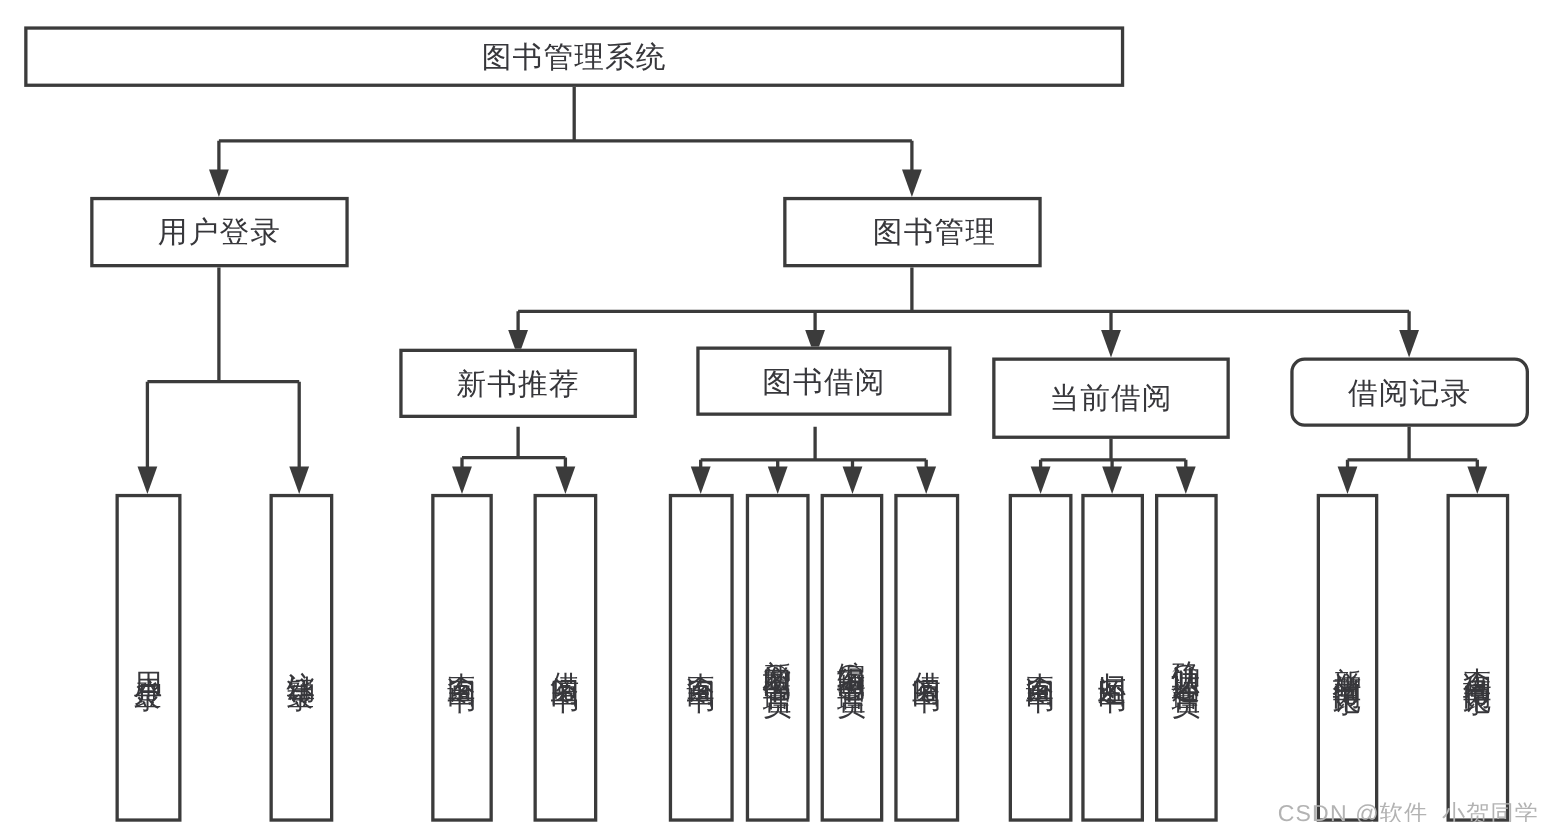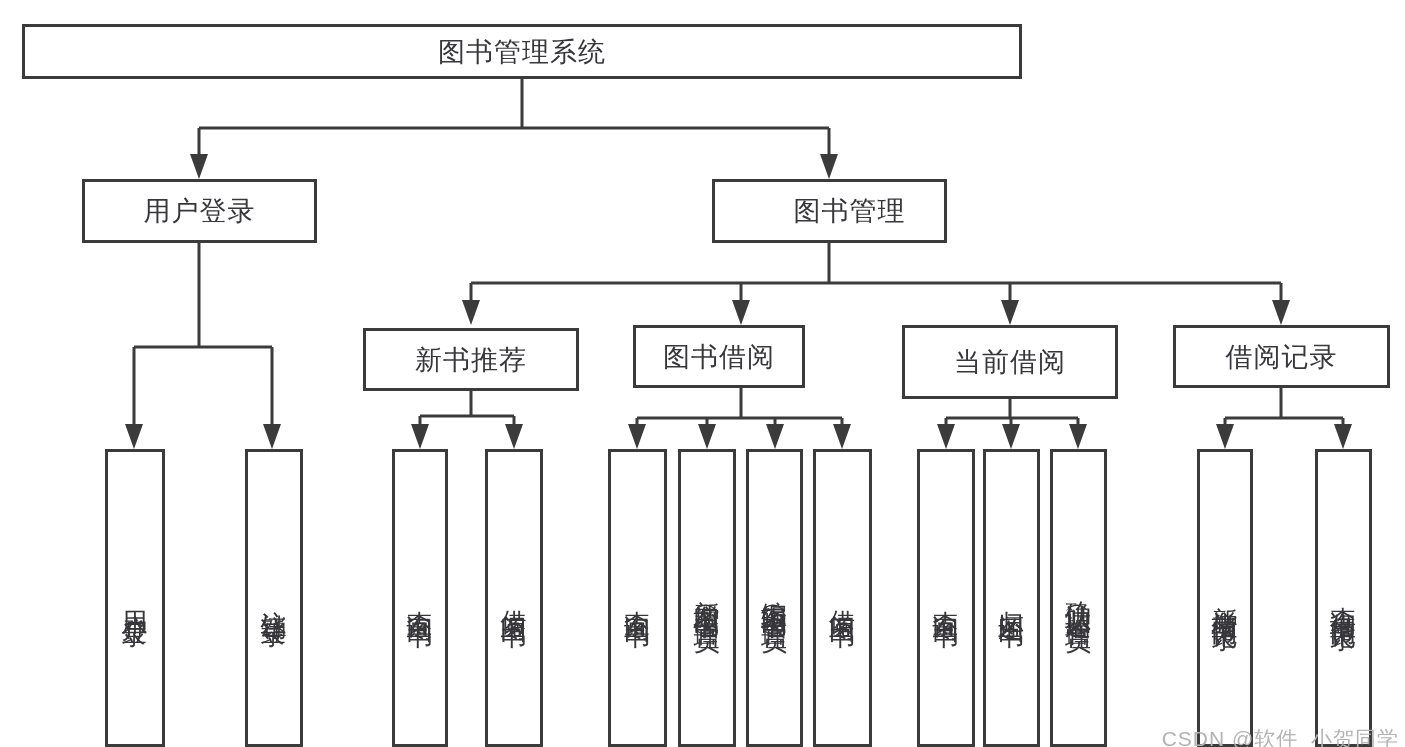--- a/index.html
+++ b/index.html
@@ -108,30 +108,30 @@
     <span>图书管理系统</span>
   </div>
 
   <div class="box h-box" style="left:82px; top:168px; width:235px; height:64px;">
     <span>用户登录</span>
   </div>
   <div class="box h-box" style="left:712px; top:168px; width:235px; height:64px;padding-left:40px;">
     <span>图书管理</span>
   </div>
 
-  <div class="box h-box" style="left:363px; top:317px; width:216px; height:63px;">
+  <div class="box h-box" style="left:363px; top:306px; width:216px; height:63px;">
     <span>新书推荐</span>
   </div>
-  <div class="box h-box" style="left:633px; top:314px; width:172px; height:63px;">
+  <div class="box h-box" style="left:633px; top:304px; width:232px; height:63px;">
     <span>图书借阅</span>
   </div>
   <div class="box h-box" style="left:902px; top:314px; width:216px; height:74px;">
     <span>当前借阅</span>
   </div>
-  <div class="box h-box" style="left:1173px; top:314px; width:217px; height:63px;">
+  <div class="box h-box" style="left:1173px; top:314px; width:217px; height:63px;border-radius:13px;">
     <span>借阅记录</span>
   </div>
 
   <div class="box v-box" style="left:105px; width:60px;">
     <span class="v-label">用户登录</span>
   </div>
   <div class="box v-box" style="left:245px; width:58px;">
     <span class="v-label">注销登录</span>
   </div>
 

